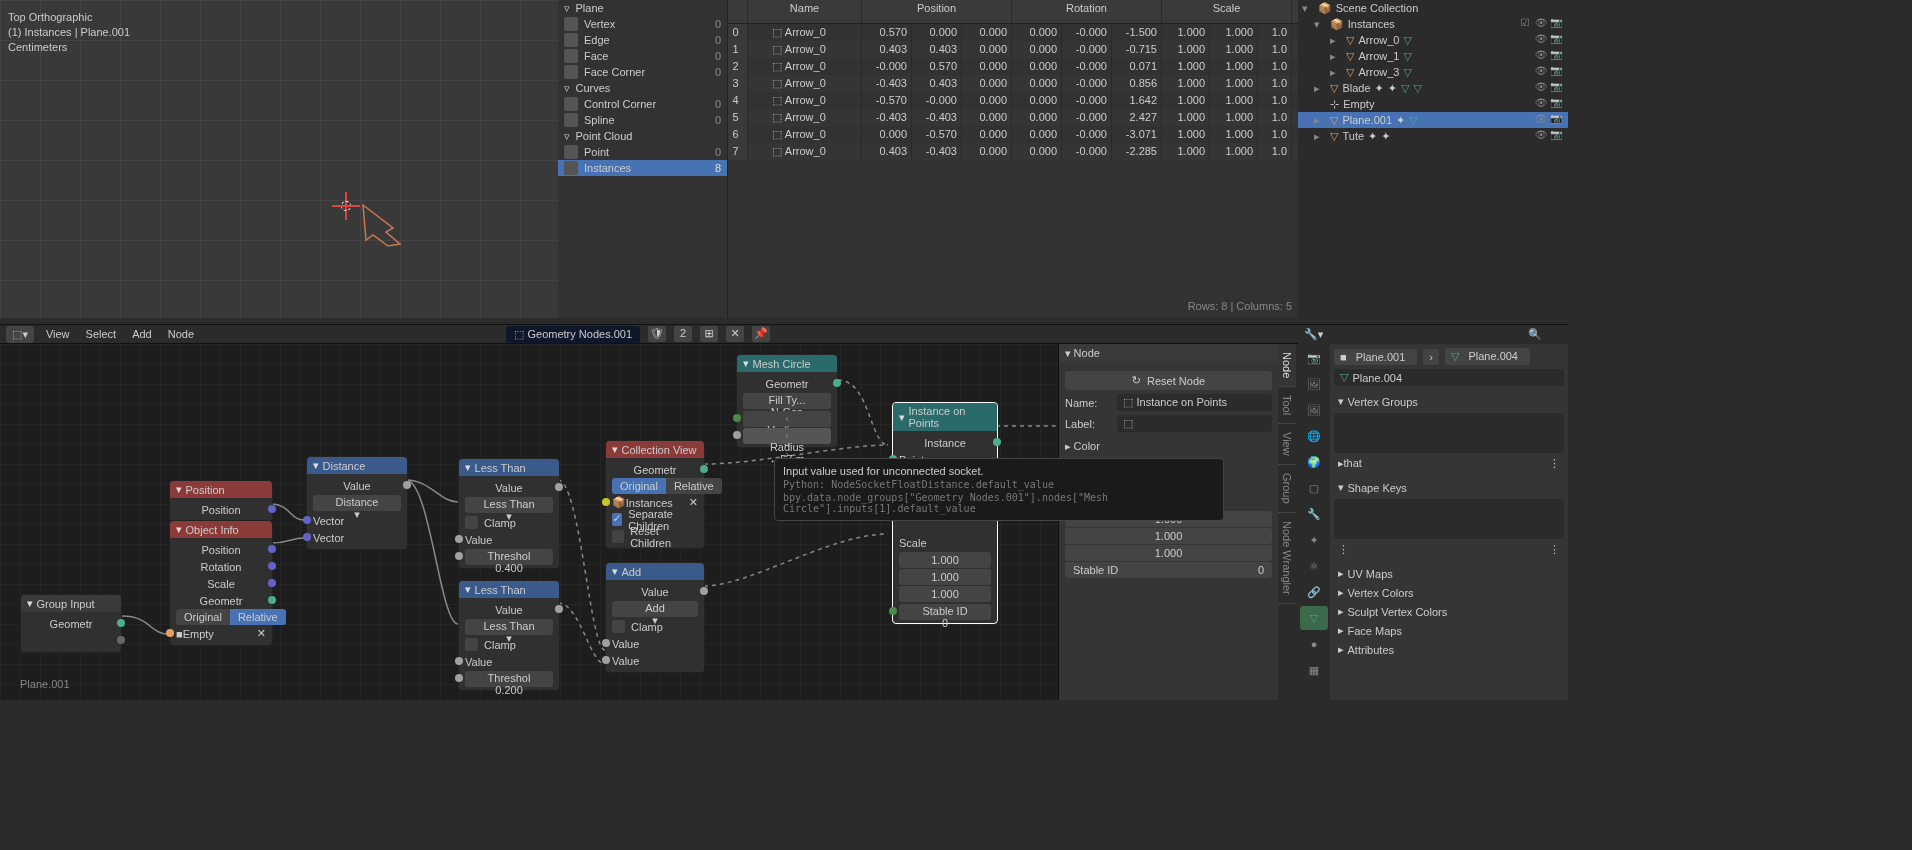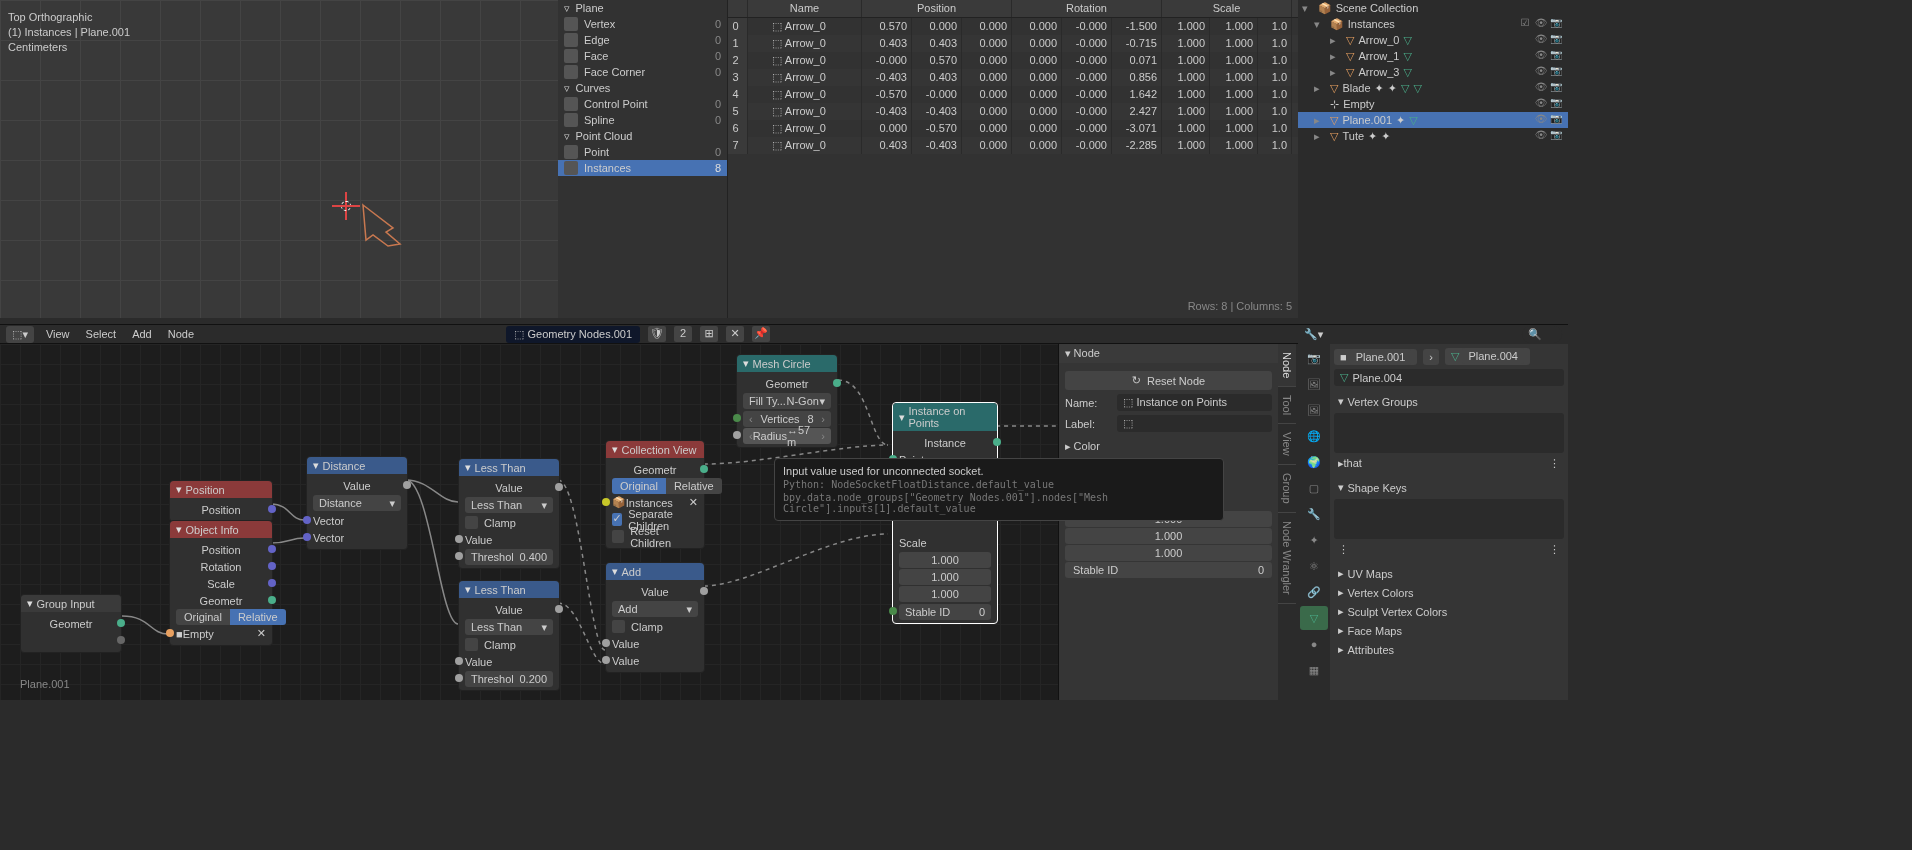--- a/index.html
+++ b/index.html
@@ -15,21 +15,21 @@
 .vp-arrow svg { width: 100%; height: 100%; }
 
 .spreadsheet-dom { position: absolute; left: 558px; top: 0; width: 170px; height: 318px; background: #323232; border-right: 1px solid #222; }
 .dom-row { display: flex; align-items: center; height: 16px; padding: 0 6px; gap: 6px; }
 .dom-row.header { color: #ddd; }
 .dom-row.active { background: #4772b3; }
 .dom-count { margin-left: auto; color: #888; }
 .dom-icon { width: 14px; height: 14px; background: #555; border-radius: 2px; }
 
 .spreadsheet { position: absolute; left: 728px; top: 0; width: 570px; height: 318px; background: #323232; }
-.ss-head { display: flex; height: 18px; background: #3a3a3a; border-bottom: 1px solid #222; }
+.ss-head { display: flex; height: 24px; background: #3a3a3a; border-bottom: 1px solid #222; }
 .ss-head div { text-align: center; border-right: 1px solid #2a2a2a; padding-top: 2px; }
 .ss-body .ss-row { display: flex; height: 17px; }
 .ss-row:nth-child(even) { background: #353535; }
 .ss-row div { text-align: right; padding: 2px 4px 0 0; border-right: 1px solid #2a2a2a; overflow: hidden; }
 .ss-row .idx { width: 20px; text-align: center; background: #3a3a3a; }
 .ss-row .nm { width: 114px; text-align: left; padding-left: 24px; }
 .ss-footer { position: absolute; right: 6px; bottom: 6px; color: #888; }
 
 .outliner { position: absolute; left: 1298px; top: 0; width: 270px; height: 318px; background: #2b2b2b; }
 .ol-row { display: flex; align-items: center; height: 16px; padding-left: 4px; gap: 4px; }
@@ -59,21 +59,21 @@
 .sock.out { justify-content: center; }
 .sock .dot { position: absolute; width: 8px; height: 8px; border-radius: 50%; background: #888; top: 4px; }
 .sock.in .dot { left: -10px; }
 .sock.out .dot { right: -10px; }
 .dot.geom { background: #4aae8a; }
 .dot.val { background: #a0a0a0; }
 .dot.vec { background: #6363c7; }
 .dot.obj { background: #e8a060; }
 .dot.int { background: #4a8a4a; }
 .dot.col { background: #c7c729; }
-.field { background: #444; border-radius: 3px; padding: 1px 6px; display: flex; justify-content: space-between; height: 16px; align-items: center; margin: 1px 0; }
+.field { background: #444; border-radius: 3px; padding: 1px 6px; display: flex; justify-content: space-between; height: 16px; align-items: center; margin: 1px 0; flex-direction: column; }
 .field.drag::before { content: '‹'; color: #888; }
 .field.drag::after { content: '›'; color: #888; }
 .btn-toggle { display: flex; }
 .btn-toggle span { background: #444; padding: 2px 8px; }
 .btn-toggle span.on { background: #4772b3; }
 .btn-toggle span:first-child { border-radius: 3px 0 0 3px; }
 .btn-toggle span:last-child { border-radius: 0 3px 3px 0; }
 .chk { display: flex; align-items: center; gap: 6px; height: 17px; }
 .chk .box { width: 13px; height: 13px; background: #444; border-radius: 2px; text-align: center; line-height: 11px; }
 .chk .box.on { background: #4772b3; }
@@ -159,21 +159,21 @@
       <span class="dom-icon"></span>
       <span>Face Corner</span>
       <span class="dom-count">0</span>
     </div>
   <div class="dom-row header">
       <span>▿</span>
       <span>Curves</span>
     </div>
   <div class="dom-row">
       <span class="dom-icon"></span>
-      <span>Control Point</span>
+      <span>Control Corner</span>
       <span class="dom-count">0</span>
     </div>
   <div class="dom-row">
       <span class="dom-icon"></span>
       <span>Spline</span>
       <span class="dom-count">0</span>
     </div>
   <div class="dom-row header">
       <span>▿</span>
       <span>Point Cloud</span>

